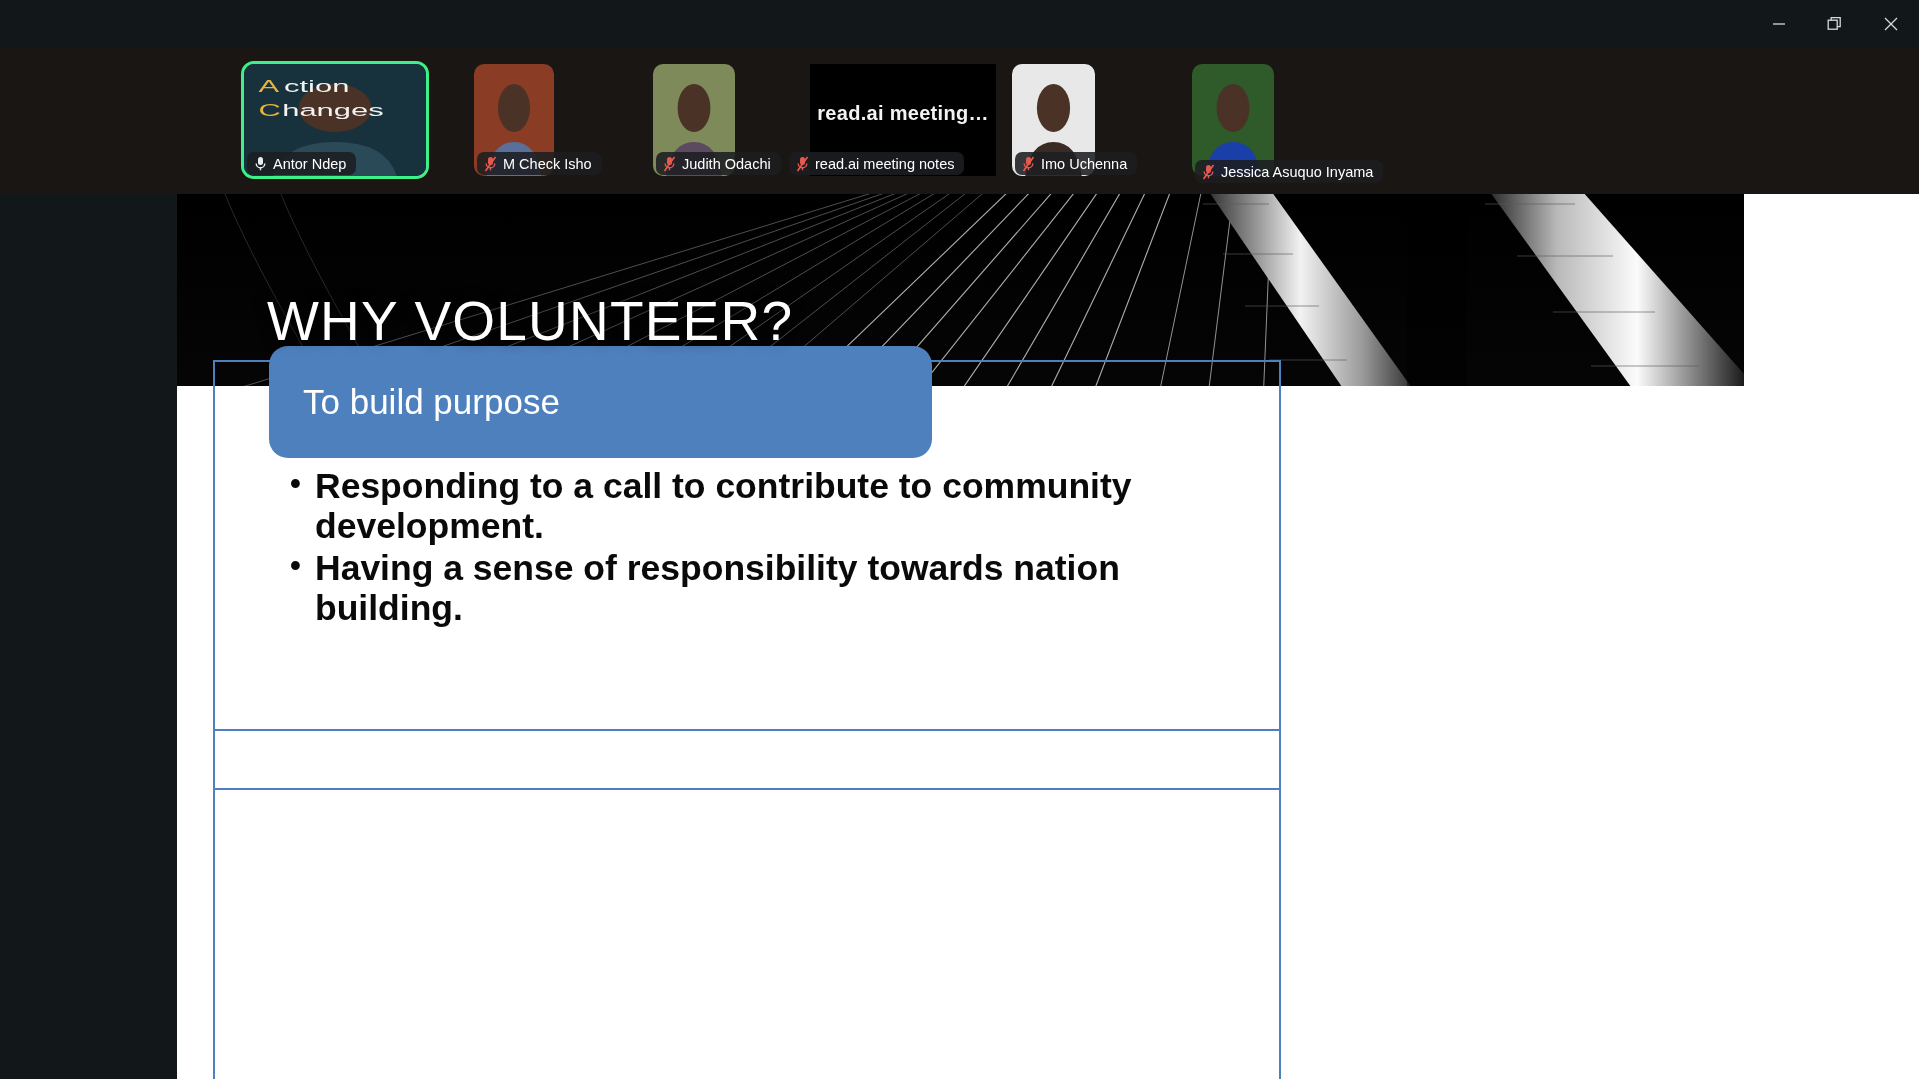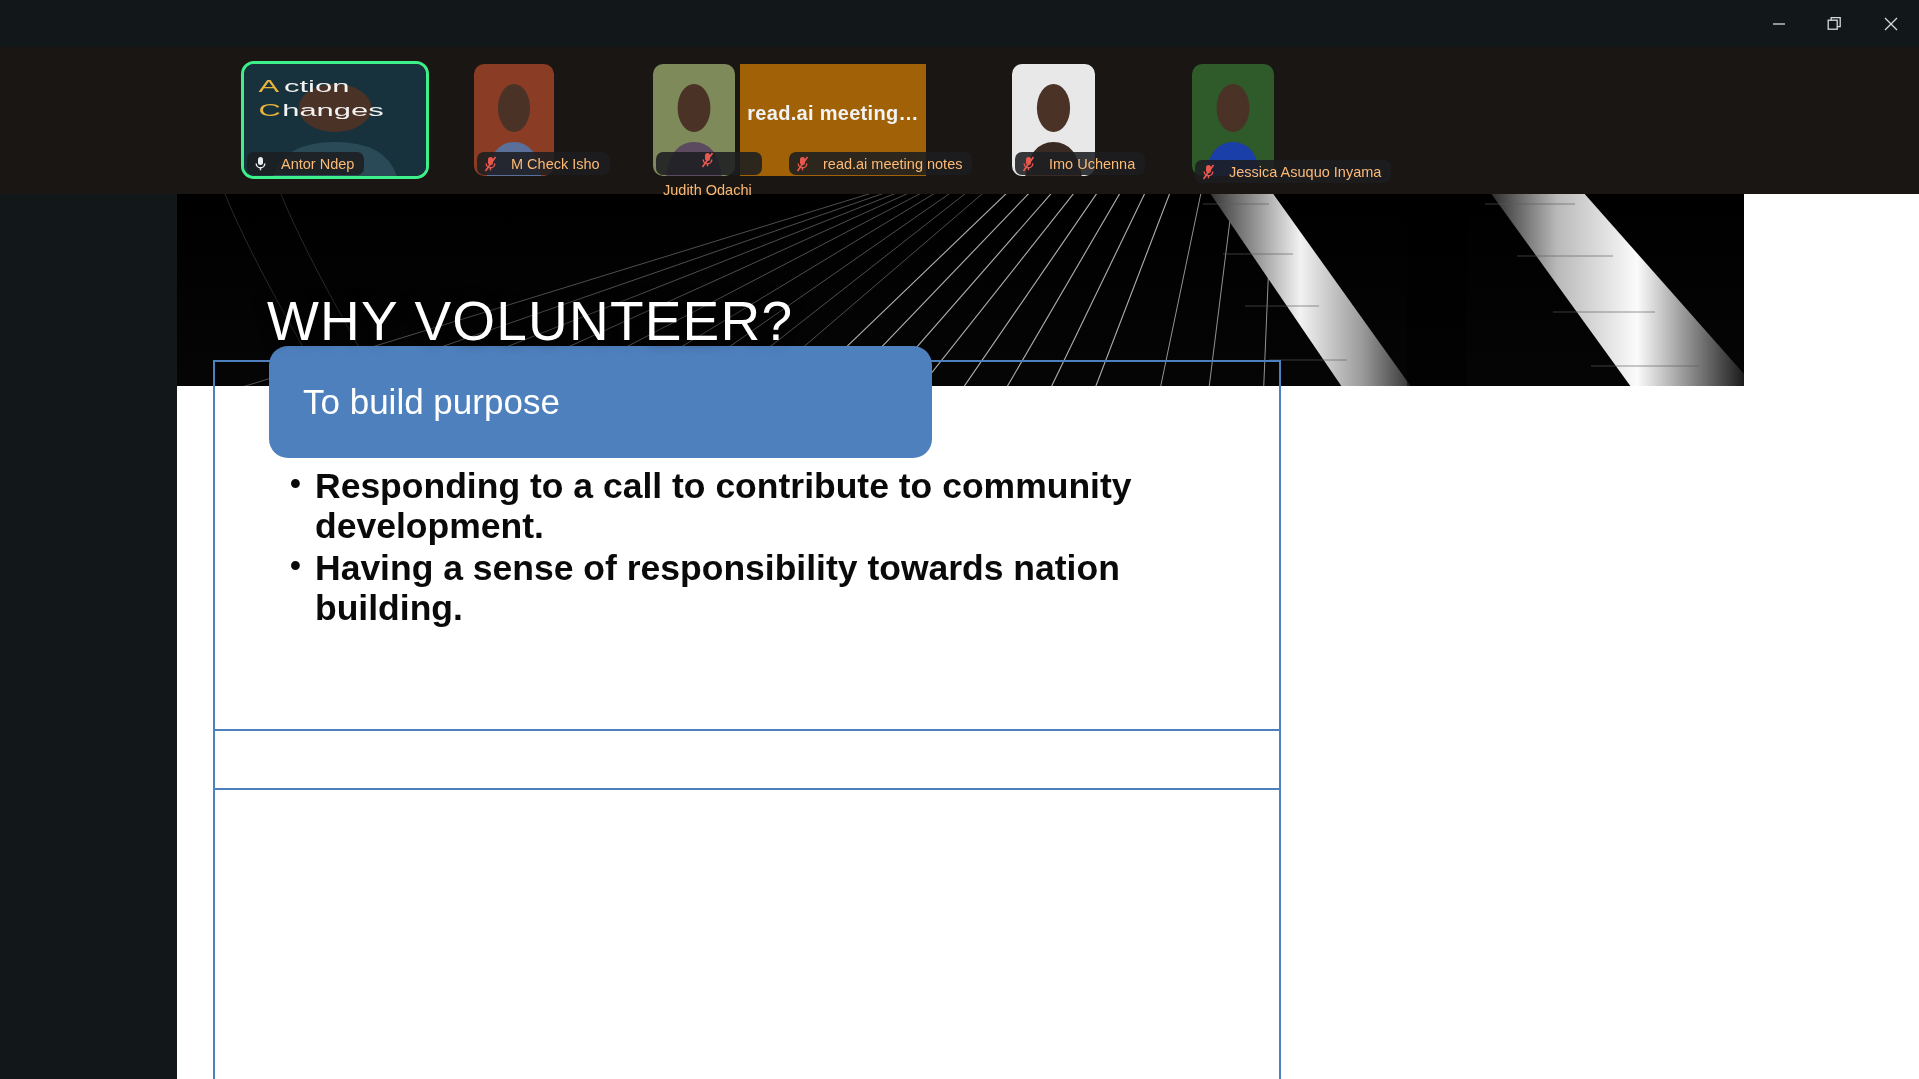--- a/index.html
+++ b/index.html
@@ -30,25 +30,25 @@
   }
   .tile {
     position: absolute; top: 17px; height: 112px;
     border-radius: 10px; overflow: hidden;
     background: #0c0c0c;
   }
   .tile.active { outline: 3px solid #3ef08a; outline-offset: 0px; border-radius: 10px; }
   .tile-media { position:absolute; inset:0; }
   .namechip {
     position: absolute; bottom: 0px; left: 0;
-    height: 23px; display: flex; align-items: center; gap: 14px;
+    height: 23px; display: flex; align-items: center; gap: 6px;
     padding: 0 10px 0 7px;
     background: rgba(28,30,33,.88);
     border-radius: 7px;
-    color: #fdba74; font-size: 14.5px; white-space: nowrap;
+    color: #ffffff; font-size: 14.5px; white-space: nowrap;
     z-index: 5;
   }
   .namechip .mic { width: 13px; height: 16px; flex: 0 0 auto; }
   .placeholder-name {
     position: absolute; left: 0; right: 0; top: 38px;
     text-align: center; color: #f2f3f4;
     font-size: 20px; font-weight: bold; letter-spacing: .3px;
   }
 
   
@@ -163,30 +163,30 @@
       </svg>
       <span>M Check Isho</span>
     </div>
     <div class="tile" style="left: 653px; width: 82px;">
       <div class="tile-media"><svg width="100%" height="100%" viewBox="0 0 100 112" preserveAspectRatio="none">
           <rect width="100" height="112" fill="#7e8a5a"></rect>
           <ellipse cx="50" cy="44" rx="20" ry="24" fill="#4a3226"></ellipse>
           <path d="M16 112 q6 -34 34 -34 q28 0 34 34 z" fill="#5b4a60"></path>
         </svg></div>
     </div>
-    <div class="namechip" style="position: absolute; left: 656px; top: 105px; flex-direction: column;">
+    <div class="namechip" style="position: absolute; left: 656px; top: 105px;">
       <svg class="mic" viewBox="0 0 13 16">
         <rect x="4" y="1" width="5" height="8" rx="2.5" fill="#e8584f"></rect>
         <path d="M2.2 7.4 a4.3 4.3 0 0 0 8.6 0" fill="none" stroke="#e8584f" stroke-width="1.4"></path>
         <line x1="6.5" y1="11.6" x2="6.5" y2="14.3" stroke="#e8584f" stroke-width="1.4"></line>
         <line x1="1.5" y1="15" x2="11.5" y2="1" stroke="#e8584f" stroke-width="1.7"></line>
       </svg>
       <span>Judith Odachi</span>
     </div>
-    <div class="tile" style="left: 740px; width: 186px; background: #a16207; border-radius: 0px;">
+    <div class="tile" style="left: 810px; width: 186px; background: #000000; border-radius: 0px;">
       <div class="placeholder-name">read.ai  meeting…</div>
     </div>
     <div class="namechip" style="position: absolute; left: 789px; top: 105px;">
       <svg class="mic" viewBox="0 0 13 16">
         <rect x="4" y="1" width="5" height="8" rx="2.5" fill="#e8584f"></rect>
         <path d="M2.2 7.4 a4.3 4.3 0 0 0 8.6 0" fill="none" stroke="#e8584f" stroke-width="1.4"></path>
         <line x1="6.5" y1="11.6" x2="6.5" y2="14.3" stroke="#e8584f" stroke-width="1.4"></line>
         <line x1="1.5" y1="15" x2="11.5" y2="1" stroke="#e8584f" stroke-width="1.7"></line>
       </svg>
       <span>read.ai meeting notes</span>

